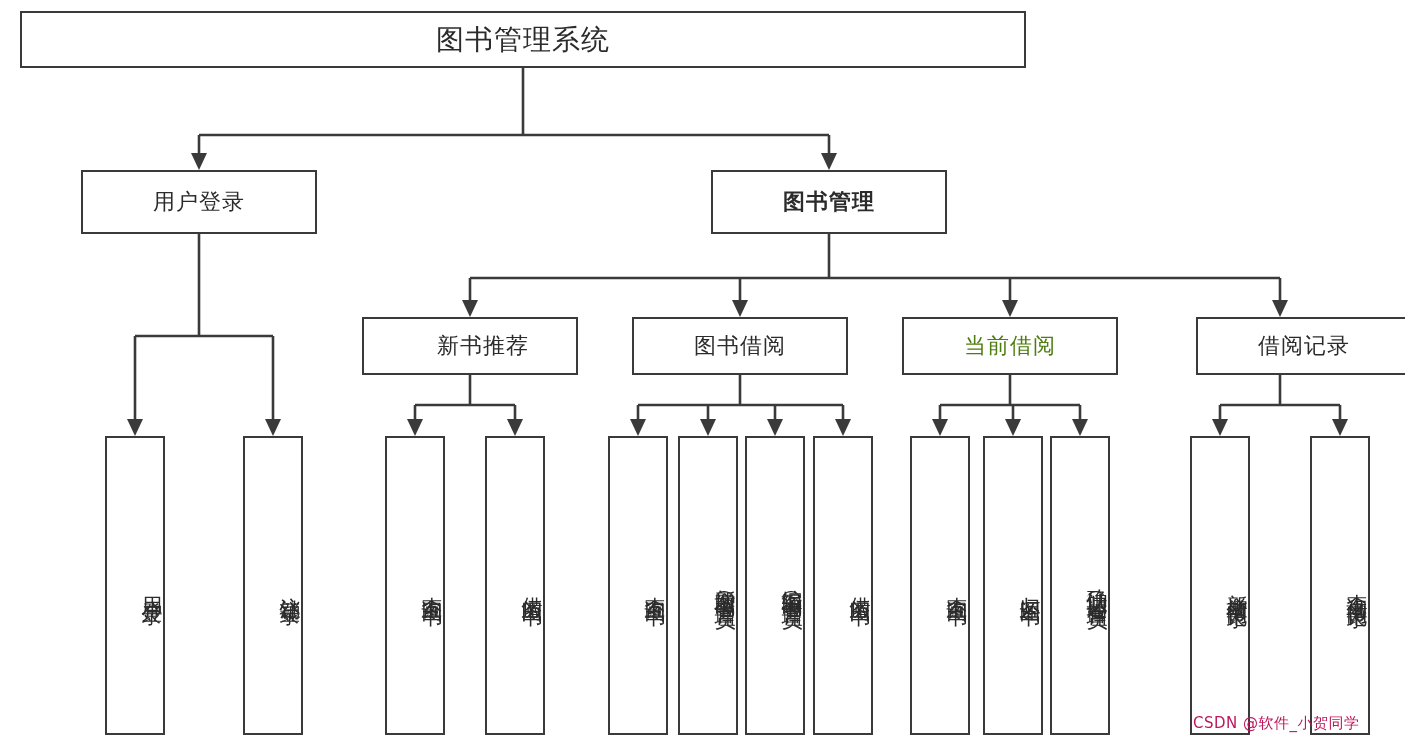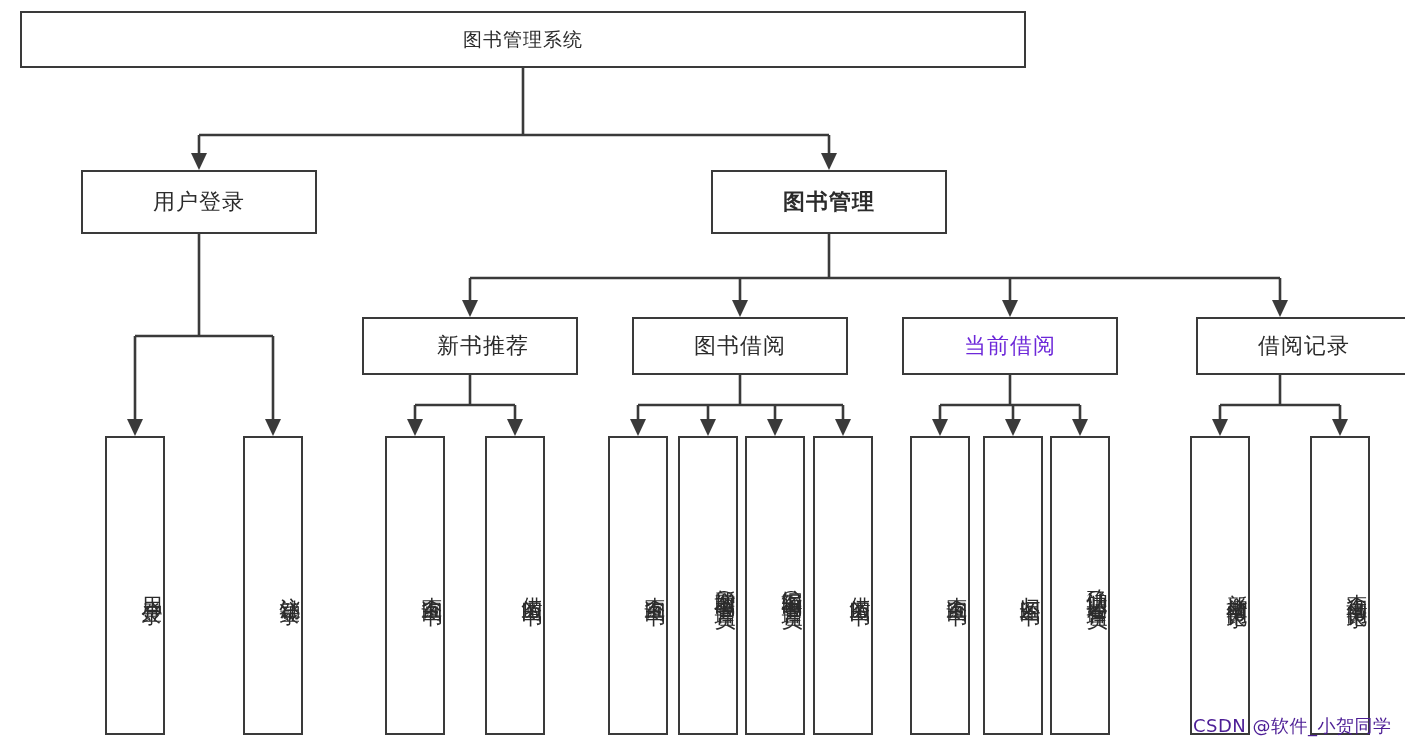--- a/index.html
+++ b/index.html
@@ -37,41 +37,41 @@
     color: #2b2b2b;
     text-align: center;
     z-index: 2;
   }
   .node.horiz {
     font-size: 22px;
     letter-spacing: 1px;
     line-height: 1.2;
   }
   .node.root {
-    font-size: 19px;
+    font-size: 28px;
   }
   .node.vert {
     writing-mode: vertical-rl;
     text-orientation: upright;
     font-size: 21px;
     letter-spacing: 3px;
     padding: 6px 0;
     align-items: flex-start;
     justify-content: center;
     line-height: 1.05;
   }
   .node.vert > span {
     writing-mode: vertical-rl;
     text-orientation: upright;
     display: block;
   }
   .watermark {
     position: absolute;
-    font-size: 18px;
-    color: #4c1d95;
+    font-size: 15px;
+    color: #be185d;
     white-space: nowrap;
     z-index: 5;
     letter-spacing: 0.5px;
   }
 </style>
 </head>
 <body>
 
 <div id="canvas">
   <svg id="edges" viewBox="0 0 1405 747">
@@ -137,21 +137,21 @@
       </div>
       <div class="node horiz" style="left: 711px; top: 170px; width: 236px; height: 64px; border-color: rgb(58, 58, 58); color: rgb(43, 43, 43); font-weight: bold;">
         <span>图书管理</span>
       </div>
       <div class="node horiz" style="left: 362px; top: 317px; width: 216px; height: 58px; border-color: rgb(58, 58, 58); color: rgb(43, 43, 43); padding-left: 26px;">
         <span>新书推荐</span>
       </div>
       <div class="node horiz" style="left: 632px; top: 317px; width: 216px; height: 58px; border-color: rgb(58, 58, 58); color: rgb(43, 43, 43);">
         <span>图书借阅</span>
       </div>
-      <div class="node horiz" style="left: 902px; top: 317px; width: 216px; height: 58px; border-color: rgb(58, 58, 58); color: #6d28d9;">
+      <div class="node horiz" style="left: 902px; top: 317px; width: 216px; height: 58px; border-color: rgb(58, 58, 58); color: #4d7c0f;">
         <span>当前借阅</span>
       </div>
       <div class="node horiz" style="left: 1172px; top: 317px; width: 216px; height: 58px; border-color: rgb(58, 58, 58); color: rgb(43, 43, 43); margin-left: 24px;">
         <span>借阅记录</span>
       </div>
       <div class="node vert" style="left: 105px; top: 436px; width: 60px; height: 299px; border-color: rgb(58, 58, 58); color: rgb(43, 43, 43);">
         <span>用户登录</span>
       </div>
       <div class="node vert" style="left: 243px; top: 436px; width: 60px; height: 299px; border-color: rgb(58, 58, 58); color: rgb(43, 43, 43);">
         <span>注销登录</span>

